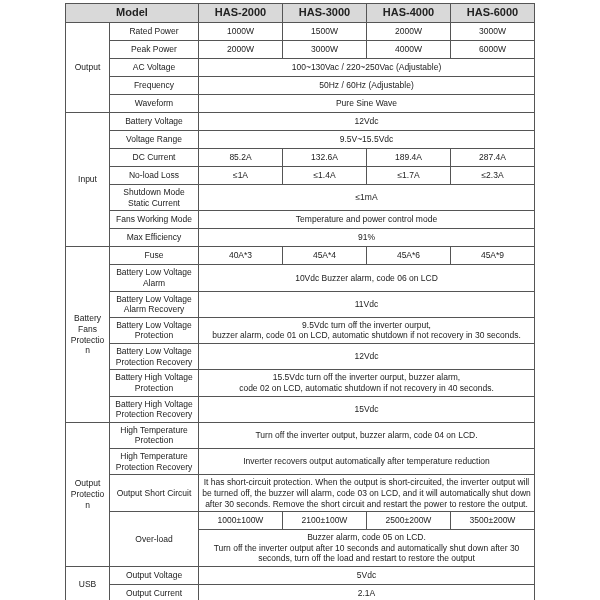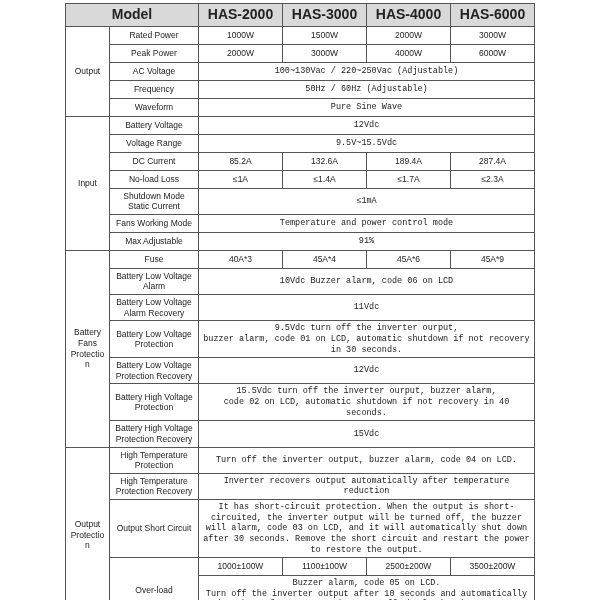--- a/index.html
+++ b/index.html
@@ -26,25 +26,25 @@
     text-align: center;
     vertical-align: middle;
     padding: 2px 3px;
     height: 13px;
     overflow: hidden;
     word-wrap: break-word;
   }
   table.spec th {
     background: #d9d9d9;
     font-weight: bold;
-    font-size: 14px;
+    font-size: 11px;
     height: 14px;
   }
   td.cat { font-size: 8.5px; margin-top: 11px; }
-  td.vs { white-space: pre-line; font-family: Liberation Mono, monospace; }
+  td.vs { white-space: pre-line; }
   col.c-cat { width: 44px; }
   col.c-lbl { width: 89px; }
   col.c-m   { width: 84px; }
 </style>
 </head>
 <body>
 
 <div class="page">
   <table class="spec">
     <colgroup>
@@ -118,21 +118,21 @@
       </tr>
       <tr>
         <td>Shutdown Mode Static Current</td>
         <td class="vs" colspan="4">≤1mA</td>
       </tr>
       <tr>
         <td>Fans Working Mode</td>
         <td class="vs" colspan="4">Temperature and power control mode</td>
       </tr>
       <tr>
-        <td>Max Adjustable</td>
+        <td>Max Efficiency</td>
         <td class="vs" colspan="4">91%</td>
       </tr>
 
       <tr>
         <td class="cat" rowspan="7">Battery Fans Protection</td>
         <td>Fuse</td>
         <td>40A*3</td>
         <td>45A*4</td>
         <td>45A*6</td>
         <td>45A*9</td>
@@ -173,21 +173,21 @@
         <td>High Temperature Protection Recovery</td>
         <td class="vs" colspan="4">Inverter recovers output automatically after temperature reduction</td>
       </tr>
       <tr>
         <td>Output Short Circuit</td>
         <td class="vs" colspan="4">It has short-circuit protection. When the output is short-circuited, the inverter output will be turned off, the buzzer will alarm, code 03 on LCD, and it will automatically shut down after 30 seconds. Remove the short circuit and restart the power to restore the output.</td>
       </tr>
       <tr>
         <td rowspan="2">Over-load</td>
         <td>1000±100W</td>
-        <td>1100±100W</td>
+        <td>2100±100W</td>
         <td>2500±200W</td>
         <td>3500±200W</td>
       </tr>
       <tr>
         <td class="vs" colspan="4">Buzzer alarm, code 05 on LCD.
 Turn off the inverter output after 10 seconds and automatically shut down after 30 seconds, turn off the load and restart to restore the output</td>
       </tr>
 
       <tr>
         <td class="cat" rowspan="2">USB</td>

